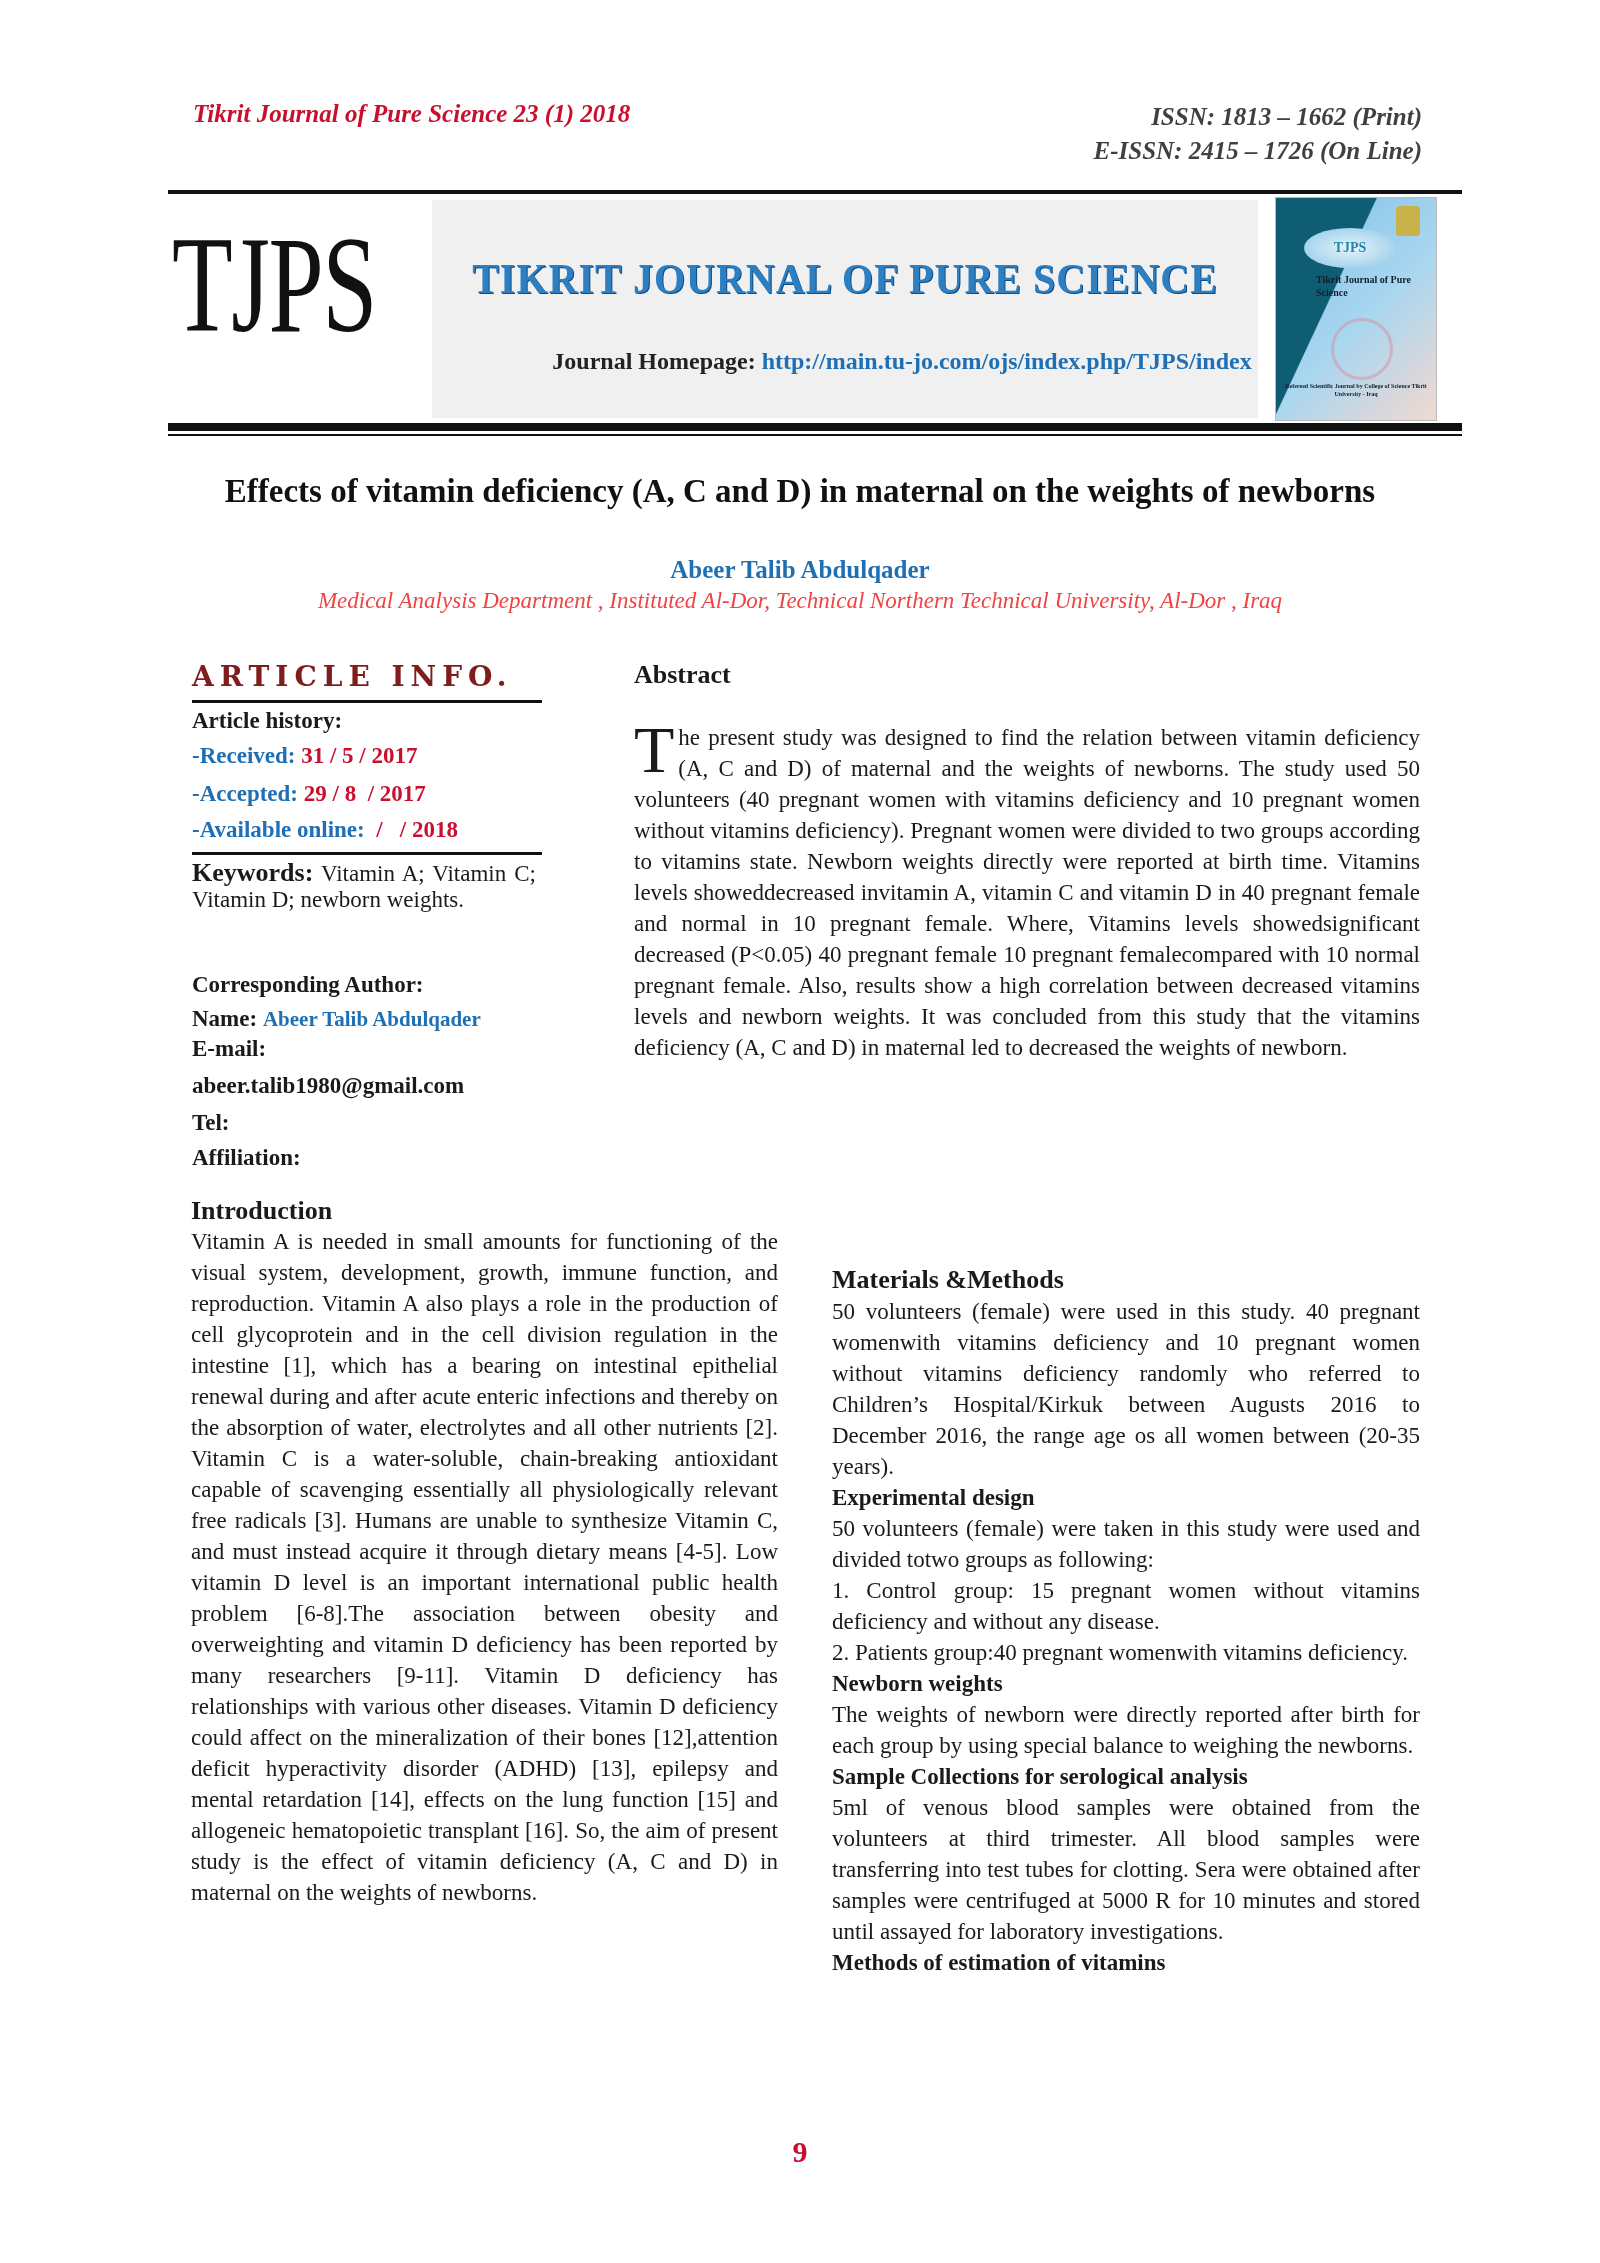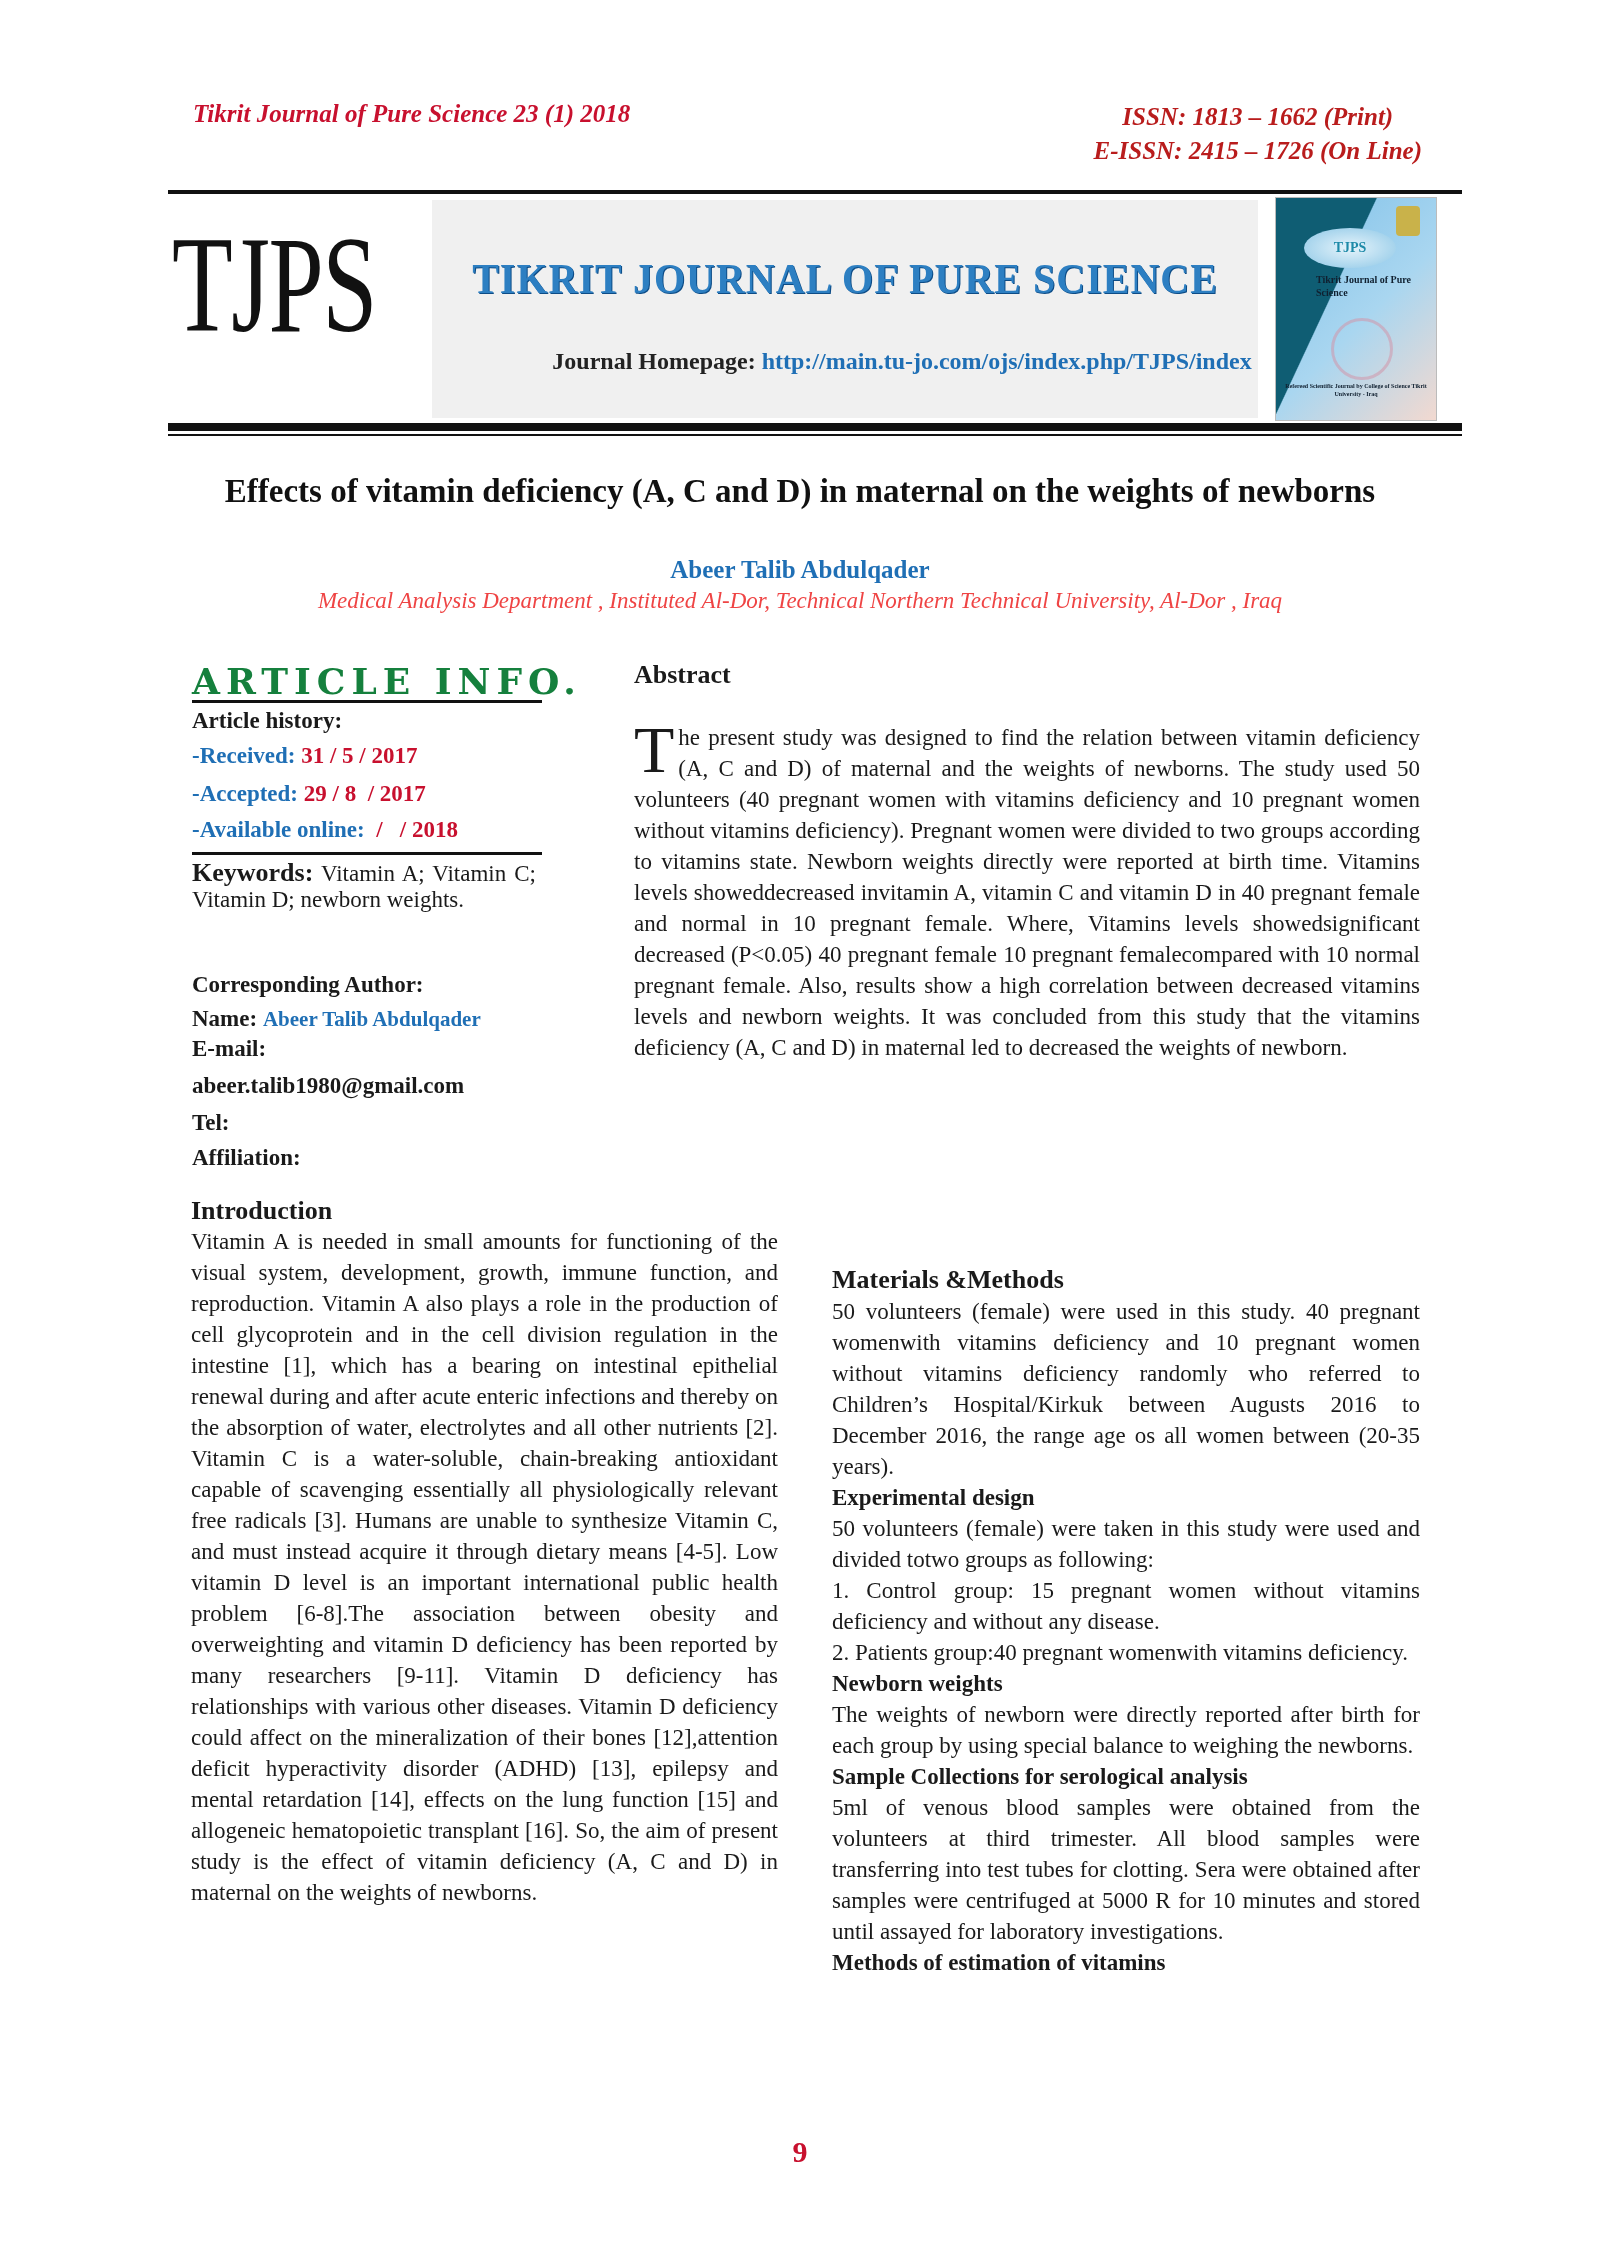--- a/index.html
+++ b/index.html
@@ -2,21 +2,21 @@
 <html><head>
 <meta charset="utf-8">
 <style>
   html, body { margin:0; padding:0; background:#ffffff; }
   body { width:1600px; height:2263px; position:relative; overflow:hidden;
          font-family:"Liberation Serif", serif; color:#1a1a1a; }
   .abs { position:absolute; }
 
   
   .run-left { left:193px; top:100px; font-size:25px; font-style:italic; font-weight:bold; color:#c8102e; }
-  .run-right { right:178px; top:100px; text-align:center; font-size:25px; font-style:italic; font-weight:bold; color:#b91c1c; line-height:34px; }
+  .run-right { right:178px; top:100px; text-align:right; font-size:25px; font-style:italic; font-weight:bold; color:#404040; line-height:34px; }
 
   
   .rule-top { left:168px; top:190px; width:1294px; height:4px; background:#111; }
   .rule-bot1 { left:168px; top:423px; width:1294px; height:8px; background:#111; }
   .rule-bot2 { left:168px; top:434px; width:1294px; height:2px; background:#111; }
   .banner-bg { left:432px; top:200px; width:826px; height:218px; background:#f0f0f0; }
   .tjps-logo { left:172px; top:210px; font-size:138px; line-height:150px; color:#111;
                transform:scaleX(0.72); transform-origin:left top; letter-spacing:-2px; }
   .journal-name { left:430px; top:255px; width:830px; text-align:center; font-size:40px; font-weight:bold;
                   color:#2d7fc2; letter-spacing:1px; text-shadow:1px 1px 0 #0d4c86; transform:scaleY(1.05); }
@@ -34,21 +34,21 @@
   .cover .seal { position:absolute; left:55px; top:120px; width:56px; height:56px; border-radius:50%;
            border:3px solid rgba(210,150,170,0.55); }
   .cover .foot { position:absolute; left:6px; top:184px; width:148px; font-size:6px; color:#102030; text-align:center; line-height:8px; font-weight:bold; }
 
   
   .title { left:200px; top:470px; width:1200px; text-align:center; font-size:33px; font-weight:bold; line-height:42px; color:#111; }
   .author { left:200px; top:556px; width:1200px; text-align:center; font-size:25px; font-weight:bold; color:#1f6fb5; }
   .affil { left:200px; top:588px; width:1200px; text-align:center; font-size:23px; font-style:italic; color:#ef4444; }
 
   
-  .ai-head { left:192px; top:660px; font-size:36px; font-weight:bold; letter-spacing:6px; color:#15803d;
+  .ai-head { left:192px; top:660px; font-size:28px; font-weight:bold; letter-spacing:6px; color:#7f1d1d;
              font-family:"DejaVu Serif", serif; }
   .ai-rule1 { left:192px; top:700px; width:350px; height:3px; background:#111; }
   .ai-rule2 { left:192px; top:852px; width:350px; height:3px; background:#111; }
   .ai-history { left:192px; top:708px; font-size:23px; font-weight:bold; }
   .ai-date { left:192px; font-size:23px; font-weight:bold; color:#1f6fb5; }
   .ai-date .v { color:#c8102e; }
   .kw { left:192px; top:860px; width:344px; font-size:23px; line-height:26px; text-align:justify; }
   .kw b { font-size:26px; }
   .ca { left:192px; font-size:23px; font-weight:bold; }
   .ca .blue { color:#1f6fb5; }

